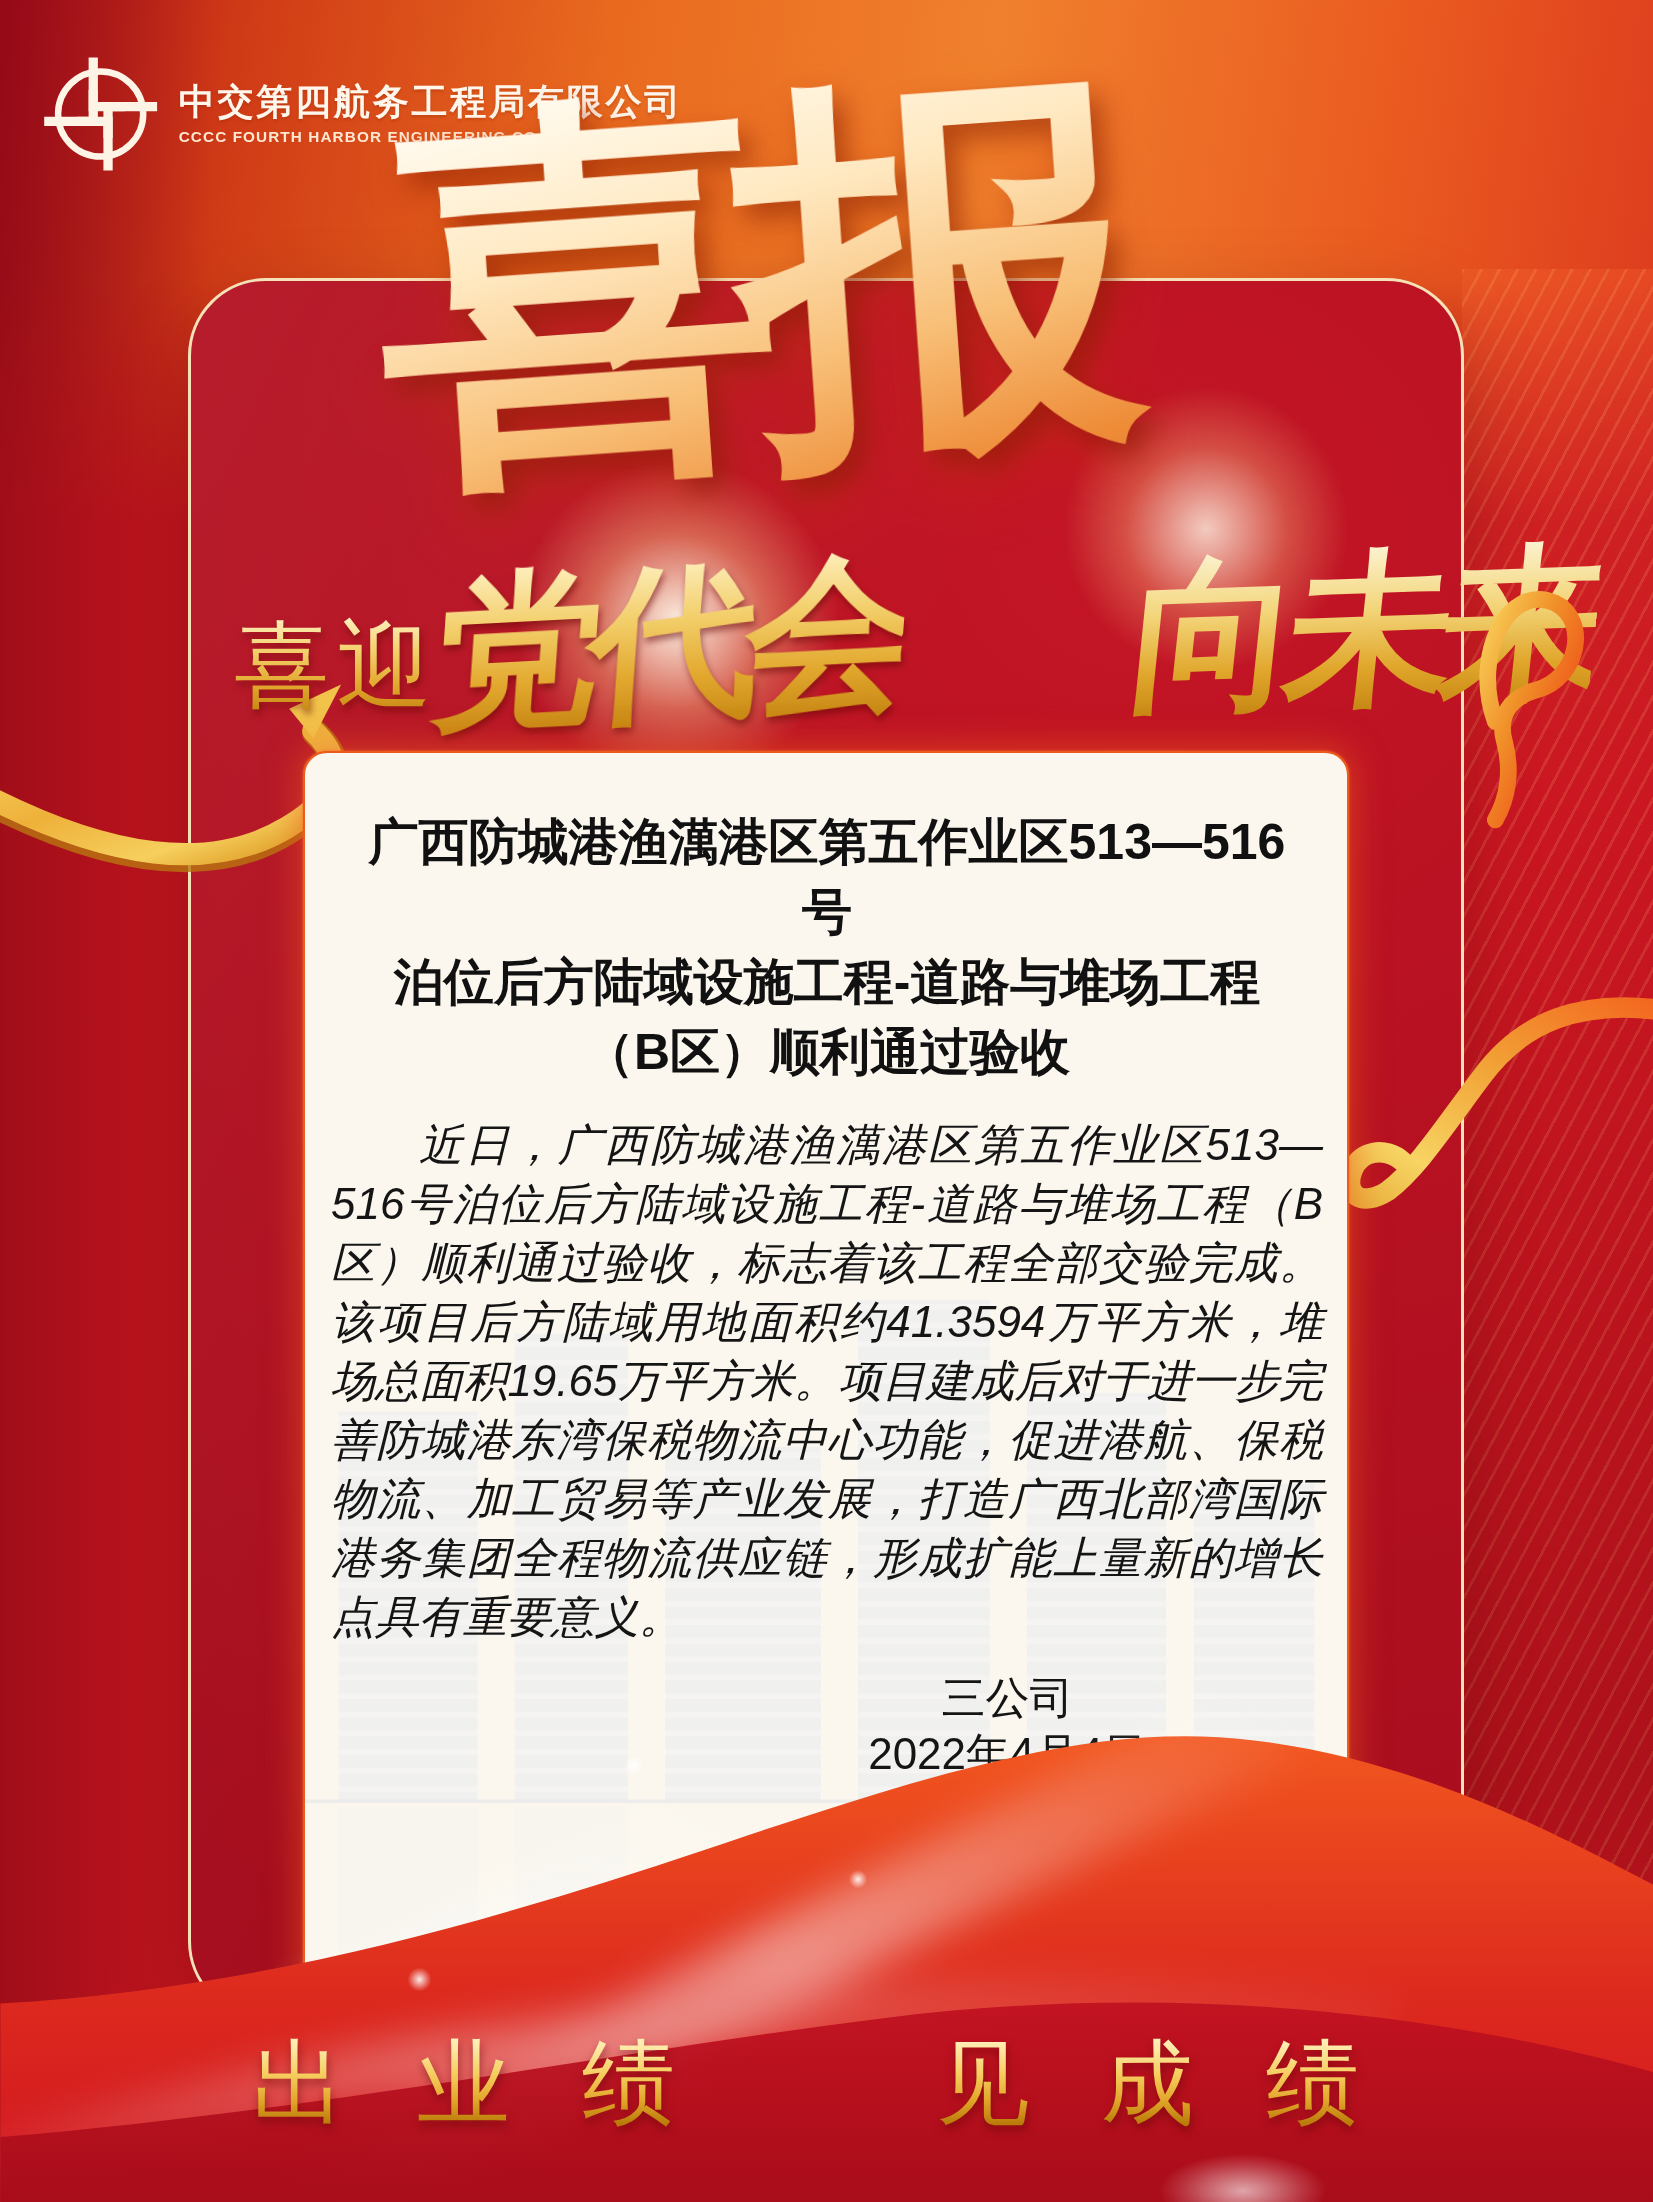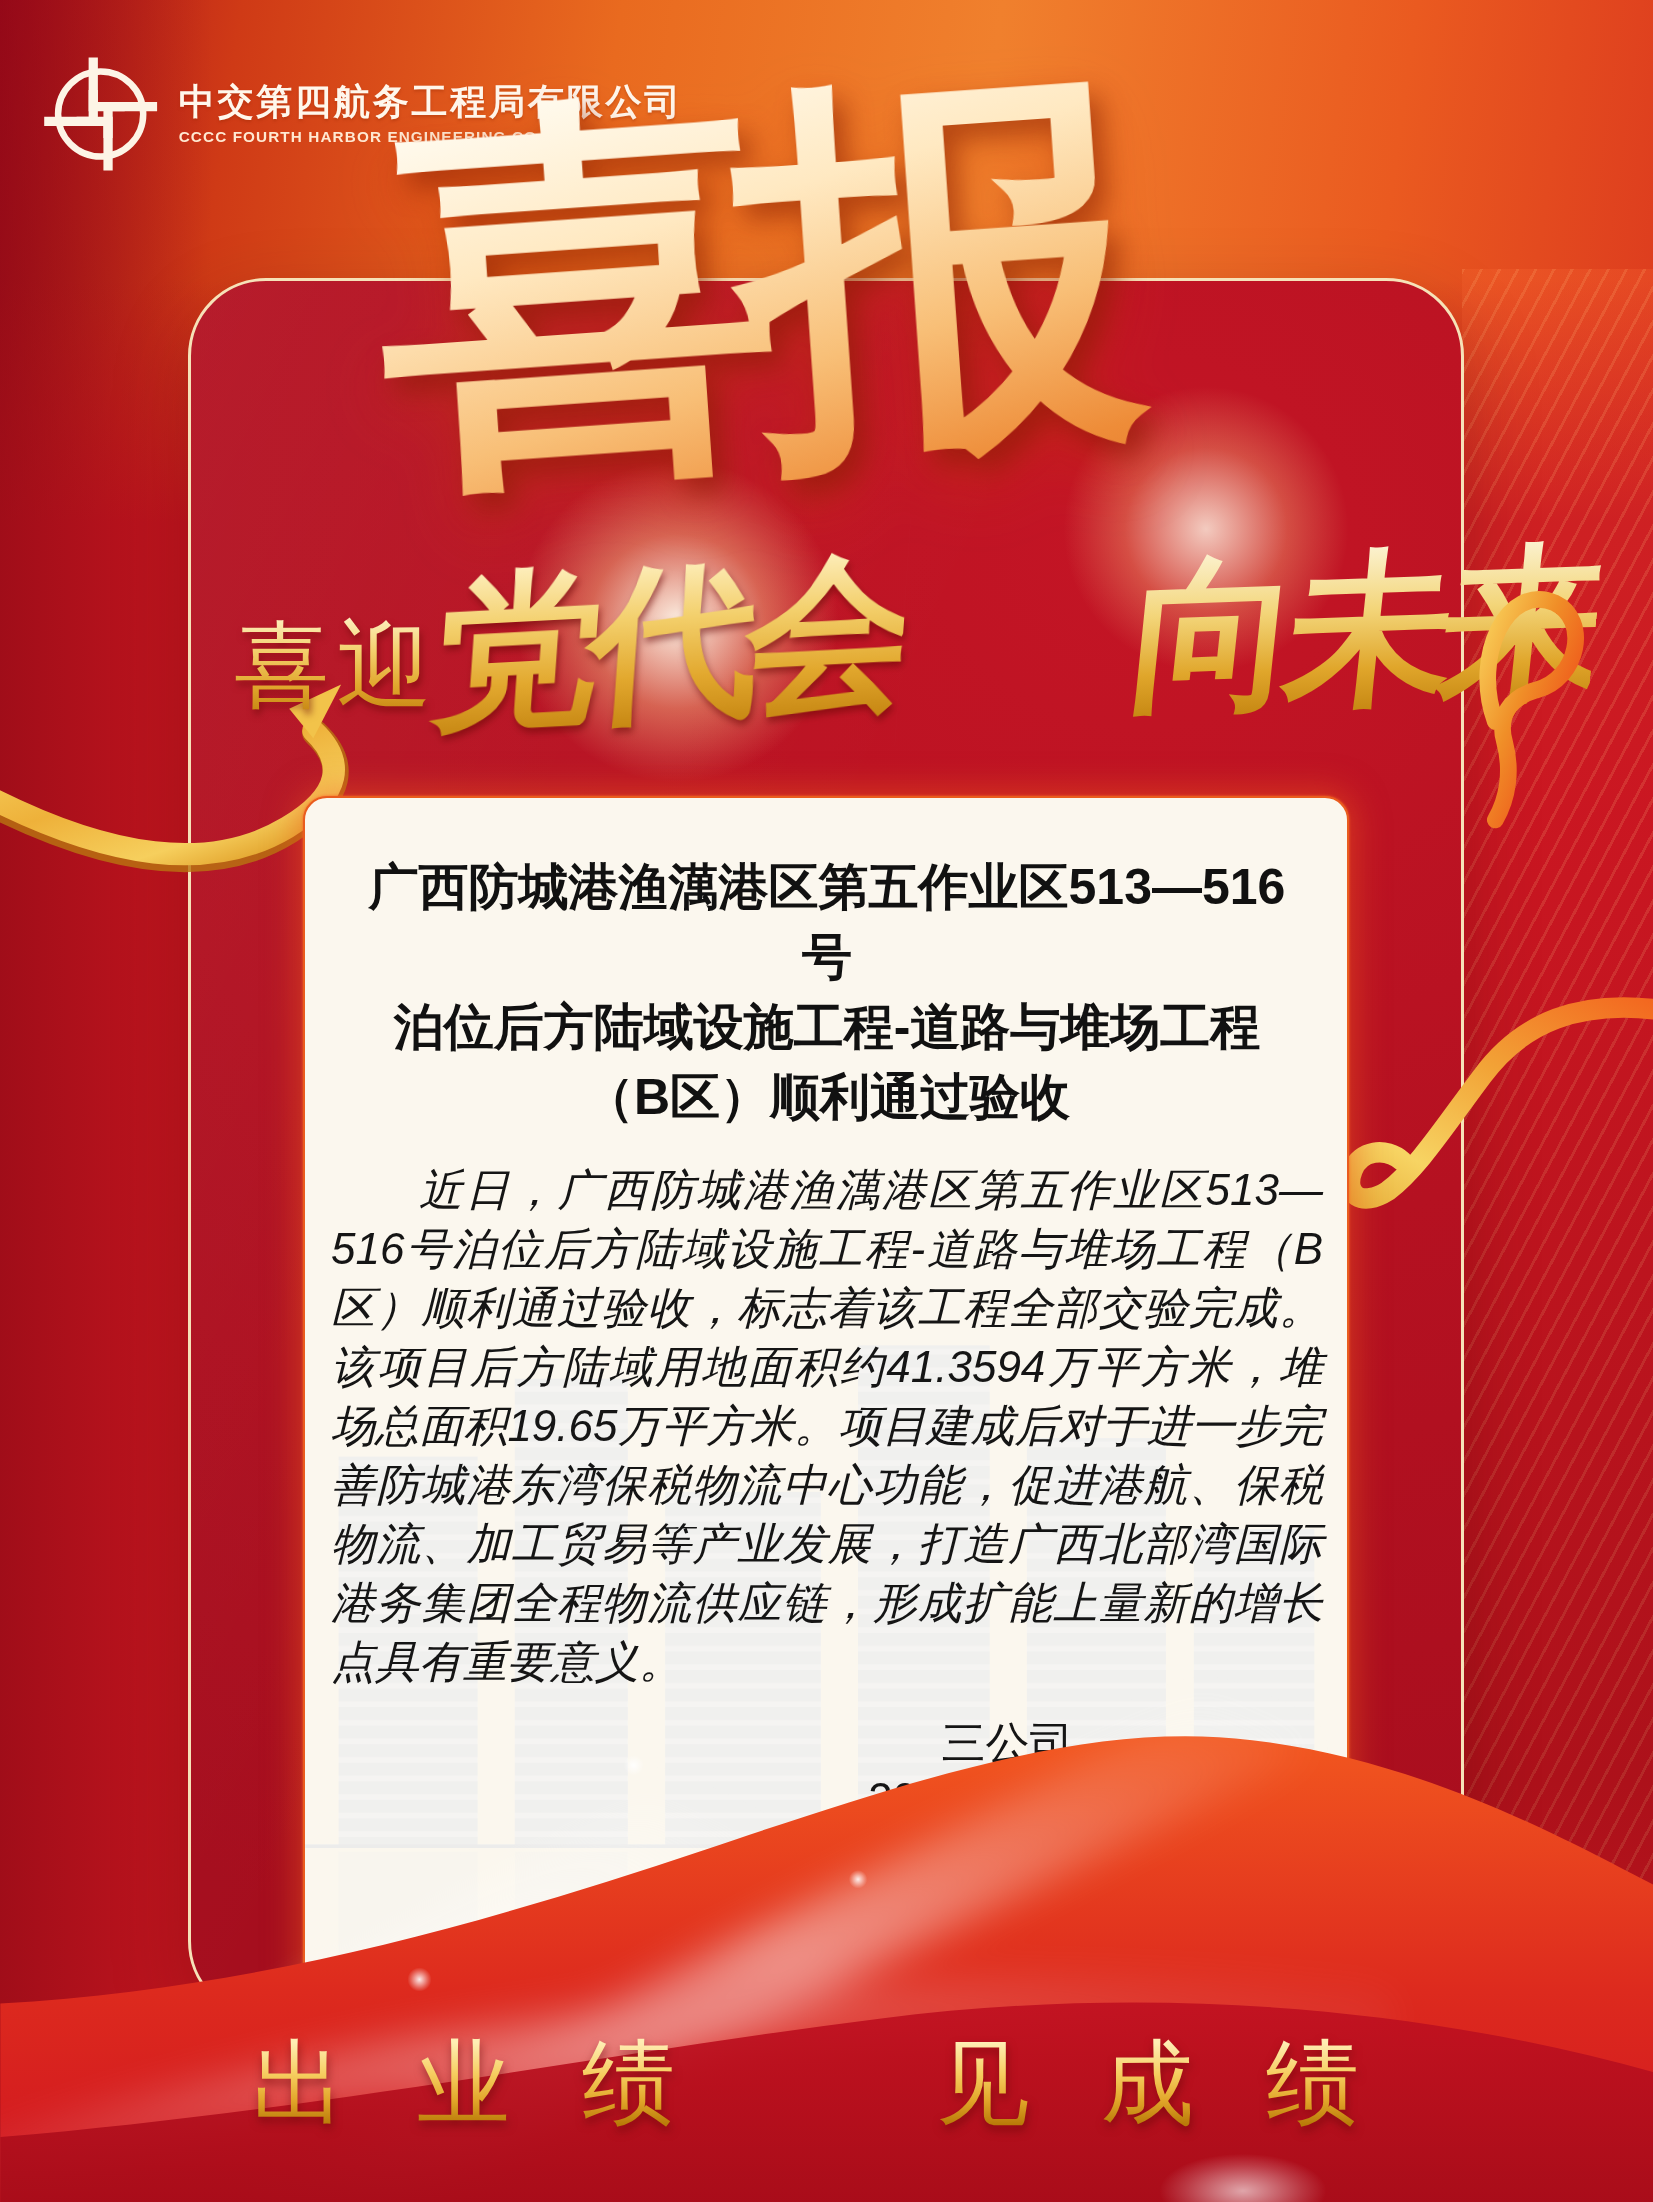--- a/index.html
+++ b/index.html
@@ -69,21 +69,20 @@
   .s3{left:902px; top:603px;}
   .s4{left:1133px; top:519px; font-size:167px; transform:skewX(-8deg) rotate(-2deg);
       background:linear-gradient(180deg,#fdf8e2 6%, #f3d579 40%, #e0a62b 66%, #bd7c0a 92%);
       -webkit-background-clip:text; background-clip:text; color:transparent;}
   
   .card{
     position:absolute; left:303px; top:751px; width:1042px; height:1243px;
     background:#fbf7ee; border-radius:24px;
     border:2.8px solid #e95c1e;
     box-shadow:0 0 32px 5.6px rgba(240,90,30,.5), 0 0 2.8px #ff6a2a;
-    margin-top:45px;
   }
   .card-watermark{position:absolute; left:0; bottom:0; width:100%; height:705px; opacity:.5; pointer-events:none;}
   .card-inner{position:absolute; inset:0; padding:54px 24px 0 26px; box-sizing:border-box; color:#141414;}
   .card-title{margin:0 13px; text-align:center; font-weight:bold; font-size:50px; line-height:70px; color:#111;}
   .card-body{margin:28px 0 0 0; font-size:44px; line-height:59px; text-align:justify; text-indent:2em; color:#151515;font-style:italic;}
   .card-sign{margin:24px 176px 0 auto; width:max-content; text-align:center; font-size:44px; line-height:56px; color:#151515;}
   
   .deco{position:absolute; left:0; top:0; pointer-events:none;}
   .waves{position:absolute; left:0; bottom:0; pointer-events:none;}
   

